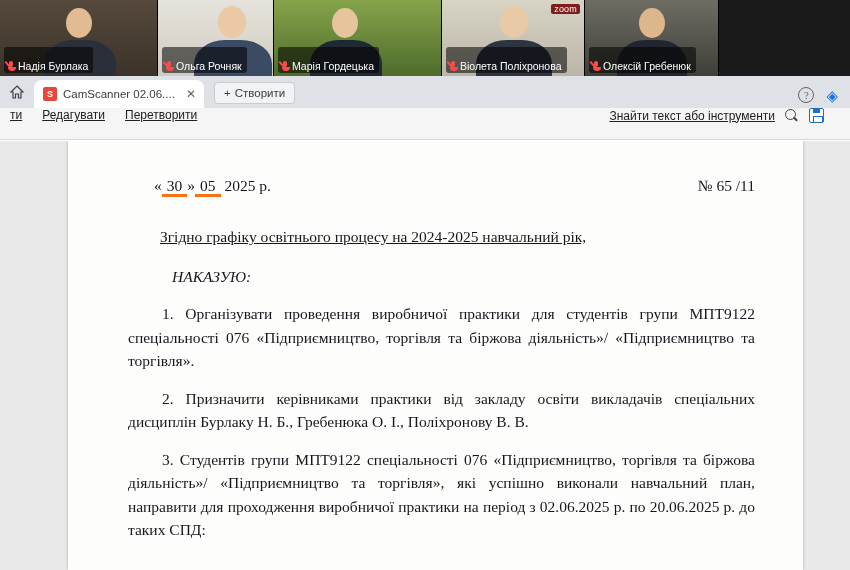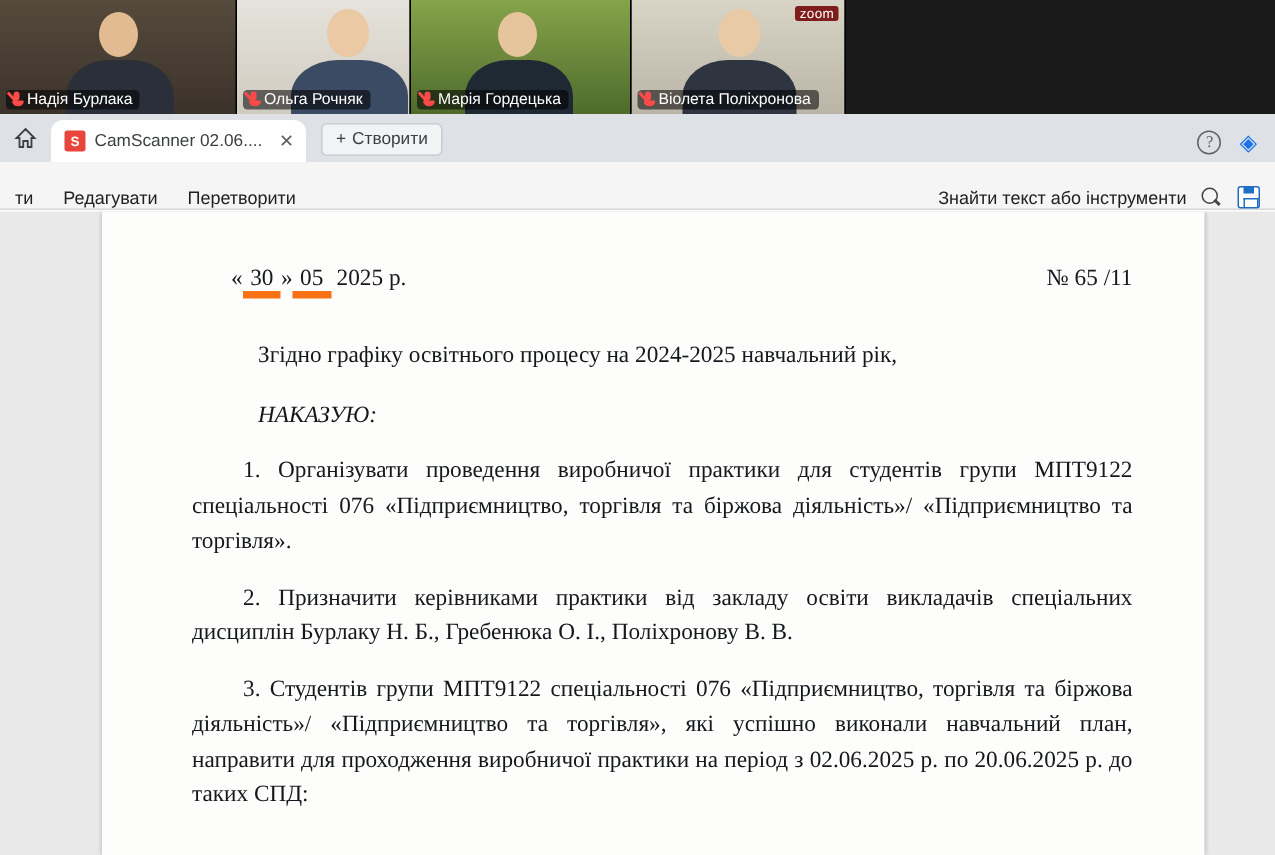--- a/index.html
+++ b/index.html
@@ -26,21 +26,21 @@
     border-right: 1px solid #000;
     flex: 0 0 auto;
   }
   .tile-bg { position: absolute; inset: 0; }
   .tile-name {
     position: absolute;
     left: 4px; bottom: 3px;
     display: flex; align-items: center; gap: 3px;
     background: rgba(0,0,0,0.55);
     border-radius: 3px;
-    padding: 0 5px 1px 3px;
+    padding: 13px 5px 1px 3px;
     color: #fff;
     font-size: 10.5px;
     font-family: "Liberation Sans", sans-serif;
     white-space: nowrap;
     max-width: calc(100% - 8px);
     overflow: hidden;
   }
   .mic-icon {
     display: inline-block;
     width: 8px; height: 11px;
@@ -140,27 +140,27 @@
     font-family: "Liberation Serif", serif;
   }
   .layers-icon { color: #1a73e8; font-size: 15px; line-height: 1; }
 
   
   .doc-toolbar {
     position: absolute; top: 108px; left: 0;
     width: 850px; height: 32px;
     background: #f5f5f5;
     border-bottom: 1px solid #d6d6d6;
-    display: flex; align-items: flex-end;
-    font-size: 12px; color: #202124;
+    display: flex; align-items: flex-start;
+    font-size: 12px; color: #202124; text-decoration: underline;
   }
   .menu-clip { padding-left: 0px; }
   .menu-item { padding: 0 10px; white-space: nowrap; }
   .toolbar-right {
-    margin-left: auto; display: flex; align-items: center; gap: 10px; padding-right: 10px;
+    margin-left: auto; display: flex; align-items: center; gap: 10px; padding-right: 26px;
   }
   .search-icon {
     width: 14px; height: 14px;
     display: inline-block; position: relative;
   }
   .search-icon::before {
     content: ""; position: absolute; left: 0; top: 0;
     width: 9px; height: 9px; border: 1.6px solid #444; border-radius: 50%;
   }
   .search-icon::after {
@@ -197,37 +197,37 @@
     padding: 22px 48px 0 48px;
     color: #14181c;
     font-family: "Liberation Serif", serif;
   }
   .line-head {
     display: flex; align-items: baseline;
     font-size: 15.5px;
     margin-top: 14px;
   }
   .date-block { margin-left: 38px; white-space: nowrap; }
-  .u { border-bottom: 5px solid #f97316; padding: 0 5px; }
+  .u { border-bottom: 3px solid #f97316; padding: 0 5px; }
   .city { margin-left: 64px; }
   .docnum { margin-left: auto; white-space: nowrap; }
 
   .subject {
     margin-top: 32px;
     font-size: 15.5px;
     line-height: 1.5;
   }
   .body-p {
     font-size: 15.5px;
     line-height: 1.52;
     text-align: justify;
     margin-top: 14px;
   }
   .indent { text-indent: 34px; margin-left: 12px; }
-  .center-ish { margin-left: 56px; }
+  .center-ish { margin-left: 44px; text-decoration: underline; }
   .nakaz { margin-left: 56px; margin-top: 16px; font-style: italic; }
 </style>
 </head>
 <body>
 
 <div id="app">
 
   <div class="video-strip">
 
     <div class="tile" style="width:158px;">
@@ -247,21 +247,21 @@
       <div class="person-head" style="left:60px; top:6px; width:28px; height:32px; background:#eac9a4;"></div>
       <div class="person-body" style="left:36px; top:40px; width:78px; height:40px; background:#3a4b63;"></div>
       <div class="tile-name">
         <span class="mic-icon mic-muted">
             <span class="mic-slash"></span>
           </span>
         <span>Ольга Рочняк</span>
       </div>
     </div>
 
-    <div class="tile" style="width:147px;text-decoration:underline;">
+    <div class="tile" style="width:168px;text-decoration:underline;">
       <div class="tile-bg" style="background:linear-gradient(180deg,#86a44a,#4e6b2c);"></div>
       <div class="person-head" style="left:58px; top:8px; width:26px; height:30px; background:#e6c49c;"></div>
       <div class="person-body" style="left:36px; top:40px; width:72px; height:40px; background:#1f2933;"></div>
       <div class="tile-name">
         <span class="mic-icon mic-muted">
             <span class="mic-slash"></span>
           </span>
         <span>Марія Гордецька</span>
       </div>
     </div>
@@ -272,20 +272,31 @@
       <div class="person-body" style="left:34px; top:40px; width:76px; height:40px; background:#2e3440;"></div>
       <div class="zoom-badge">zoom</div>
       <div class="tile-name">
         <span class="mic-icon mic-muted">
             <span class="mic-slash"></span>
           </span>
         <span>Віолета Поліхронова</span>
       </div>
     </div>
 
+    <div class="tile" style="width:134px;">
+      <div class="tile-bg" style="background:linear-gradient(180deg,#6d6d63,#3f3f39);"></div>
+      <div class="person-head" style="left:54px; top:8px; width:26px; height:30px; background:#ddb68c;"></div>
+      <div class="person-body" style="left:32px; top:40px; width:70px; height:40px; background:#20252e;"></div>
+      <div class="tile-name">
+        <span class="mic-icon mic-muted">
+            <span class="mic-slash"></span>
+          </span>
+        <span>Олексій Гребенюк</span>
+      </div>
+    </div>
 
 
   </div>
 
   <div class="tabbar">
     <div class="home-btn">
       <svg width="16" height="16" viewBox="0 0 16 16" aria-hidden="true">
         <path d="M8 2 L14 8 H12 V14 H9.5 V10 H6.5 V14 H4 V8 H2 Z" fill="none" stroke="#3c4043" stroke-width="1.2"></path>
       </svg>
     </div>

